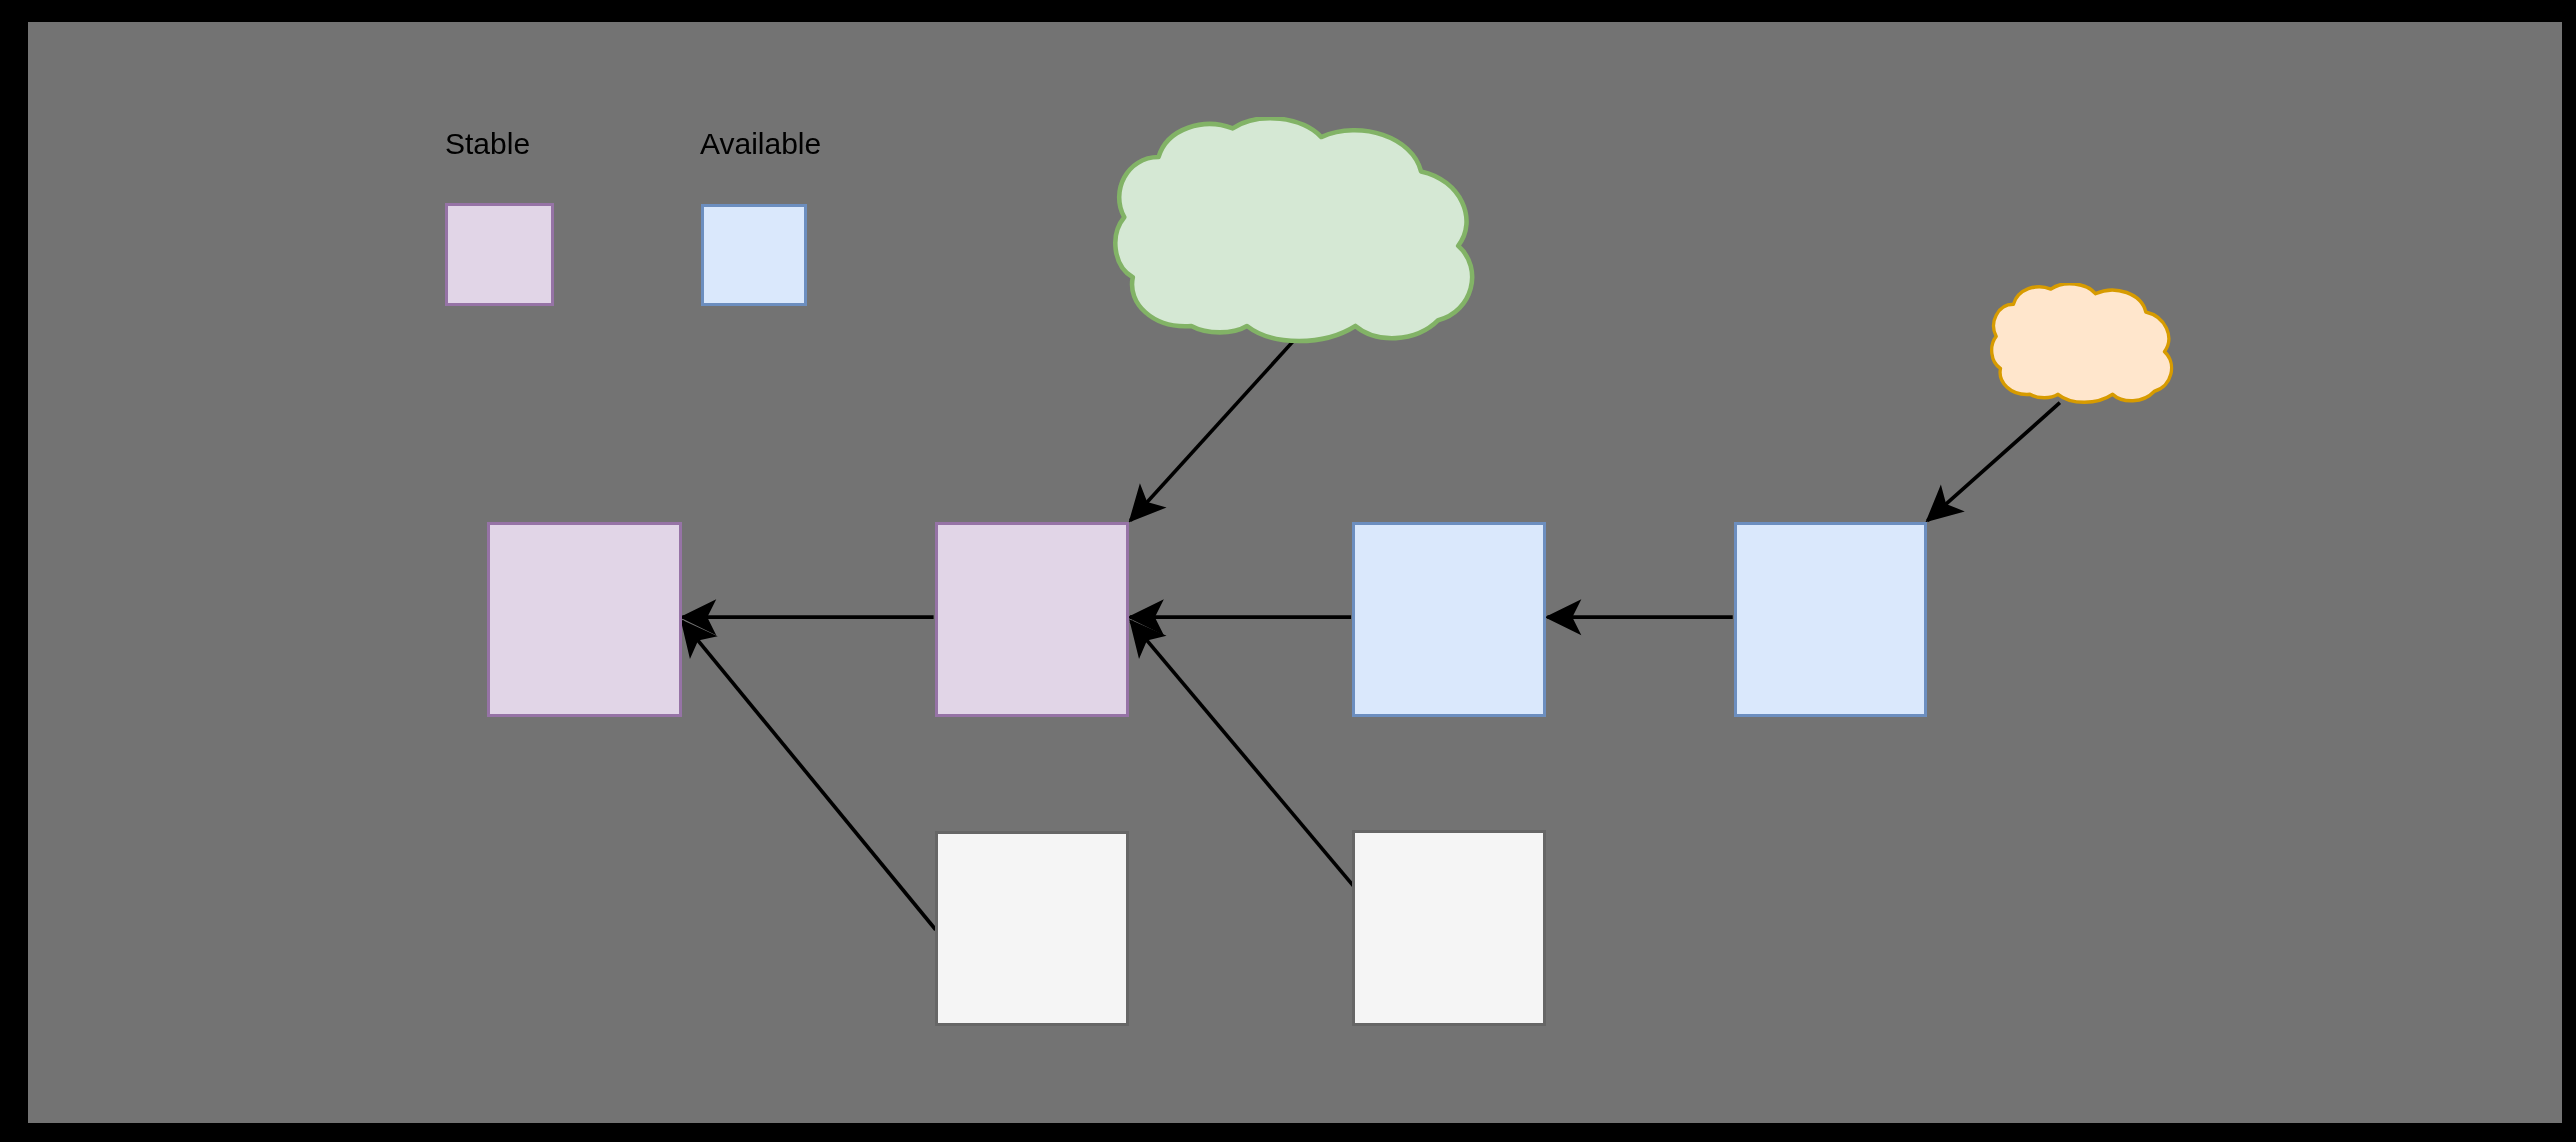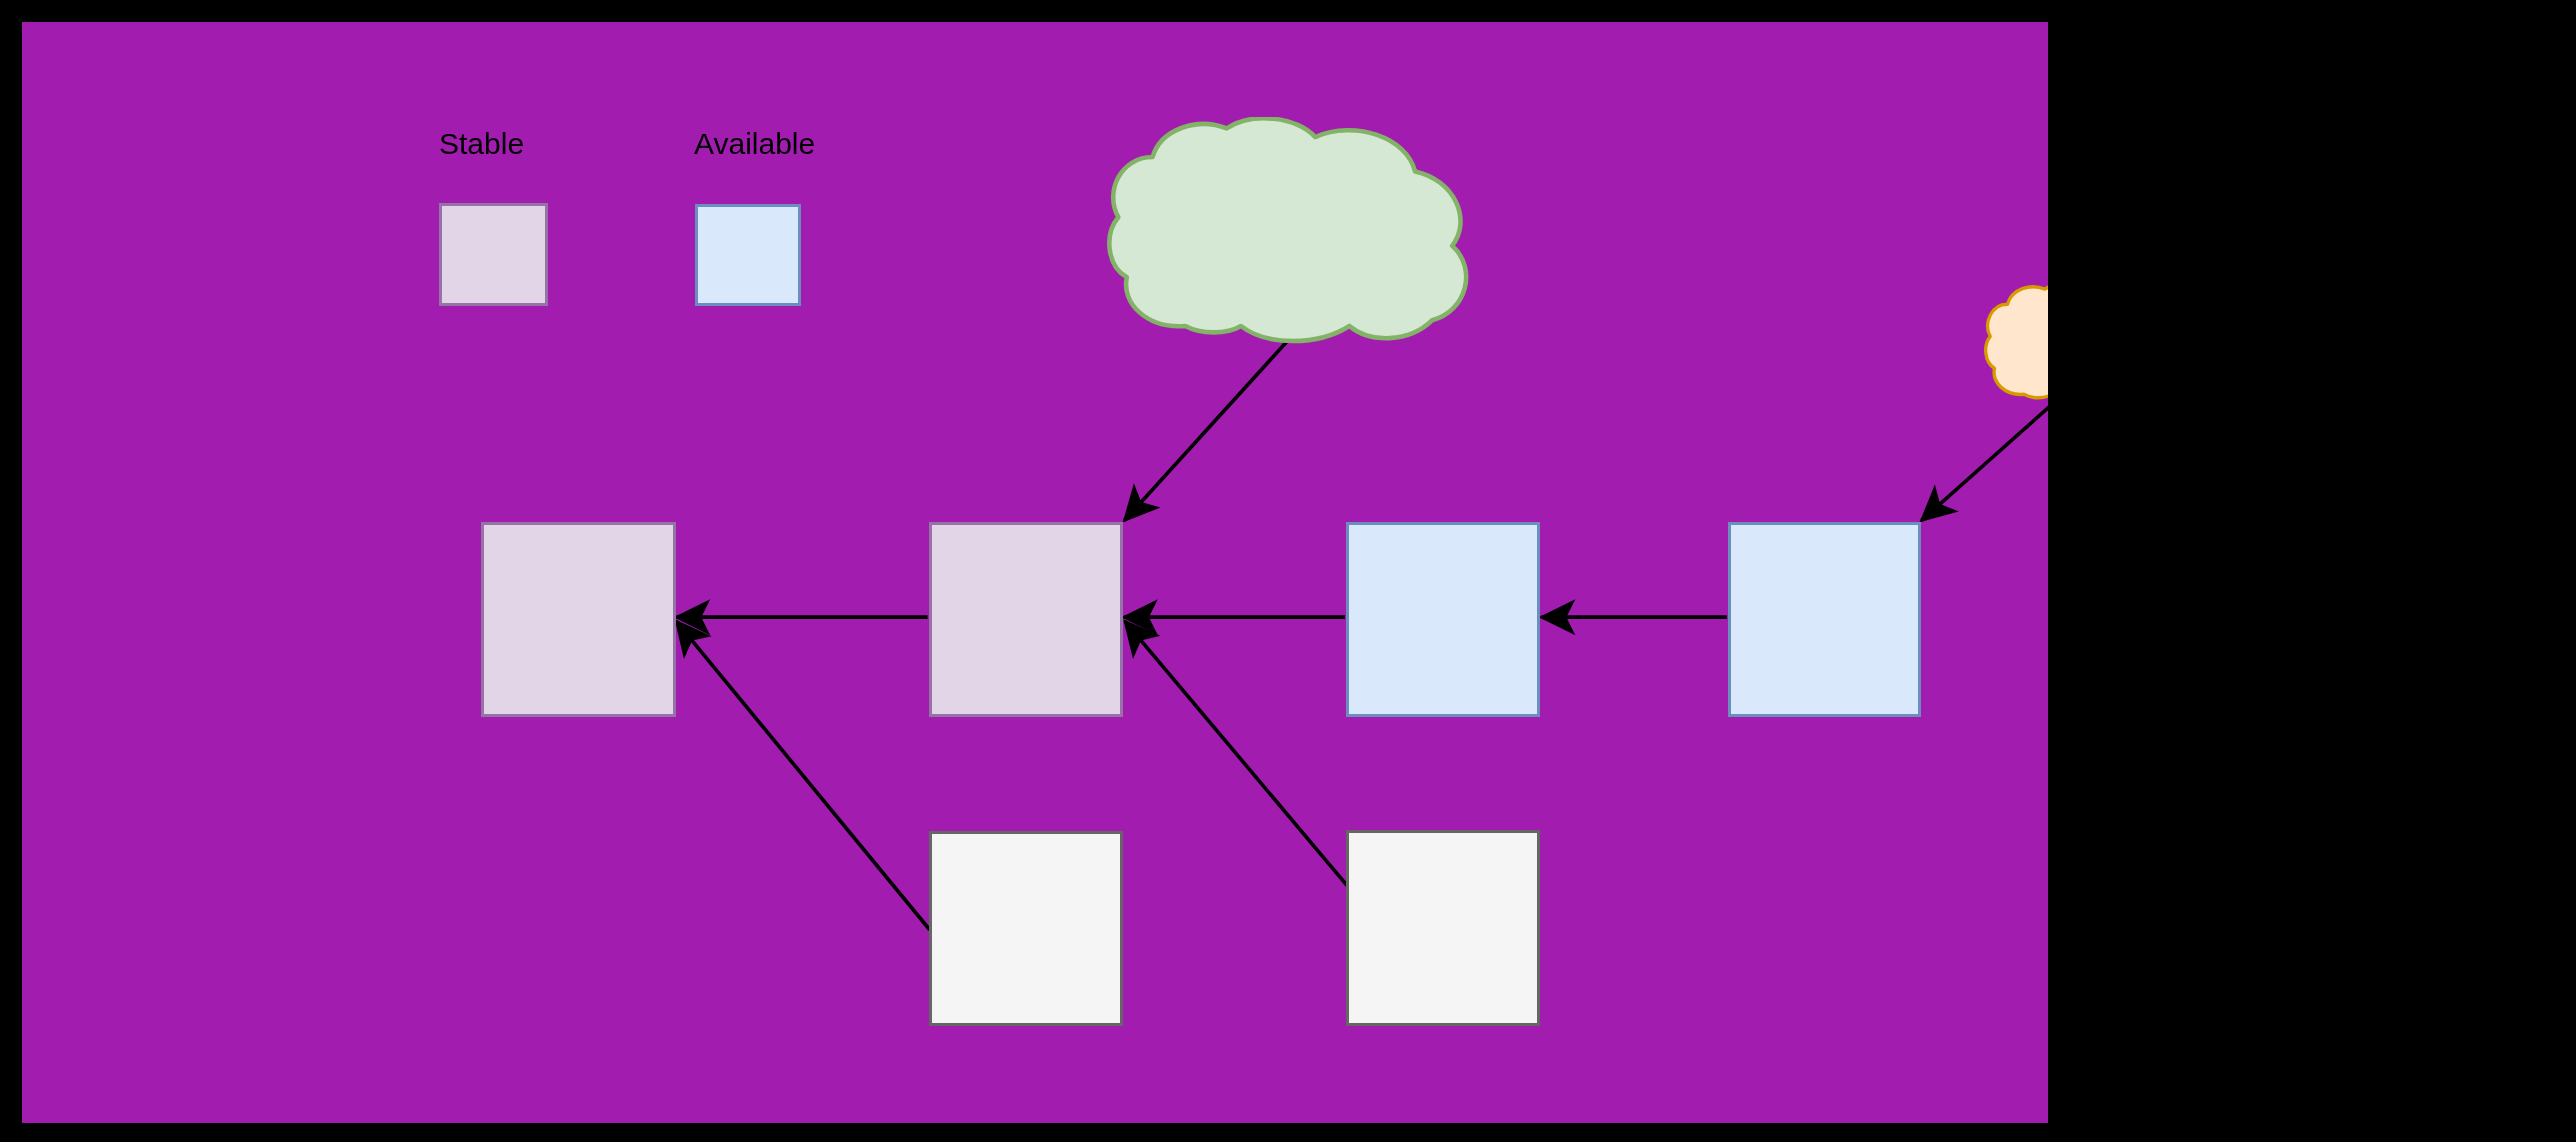--- a/index.html
+++ b/index.html
@@ -51,21 +51,21 @@
     width: 2534px;
     height: 1101px;
     pointer-events: none;
   }
   .cloud { position: absolute; }
 </style>
 </head>
 <body>
 
 <div id="canvas" style="width: 2576px; height: 1143px; background: rgb(0, 0, 0);">
-  <div id="sheet" style="left: 22px; top: 22px; width: 2026px; height: 1101px; background: #a21caf;">
+  <div id="sheet" style="left: 28px; top: 22px; width: 2534px; height: 1101px; background: #737373;">
 
     <div>
       <div class="legend-label" style="left: 417px; top: 107px; color: rgb(0, 0, 0);">Stable</div>
       <div class="legend-swatch" style="left: 417px; top: 181px; width: 109px; height: 103px; background: rgb(225, 213, 231); border-color: rgb(150, 115, 166);"></div>
       <div class="legend-label" style="left: 672px; top: 107px; color: rgb(0, 0, 0);">Available</div>
       <div class="legend-swatch" style="left: 673px; top: 182px; width: 106px; height: 102px; background: rgb(218, 232, 252); border-color: rgb(108, 142, 191);"></div>
     </div>
 
     <svg id="edge-layer" viewBox="0 0 4880 2120" width="2534" height="1101">
       <defs>

